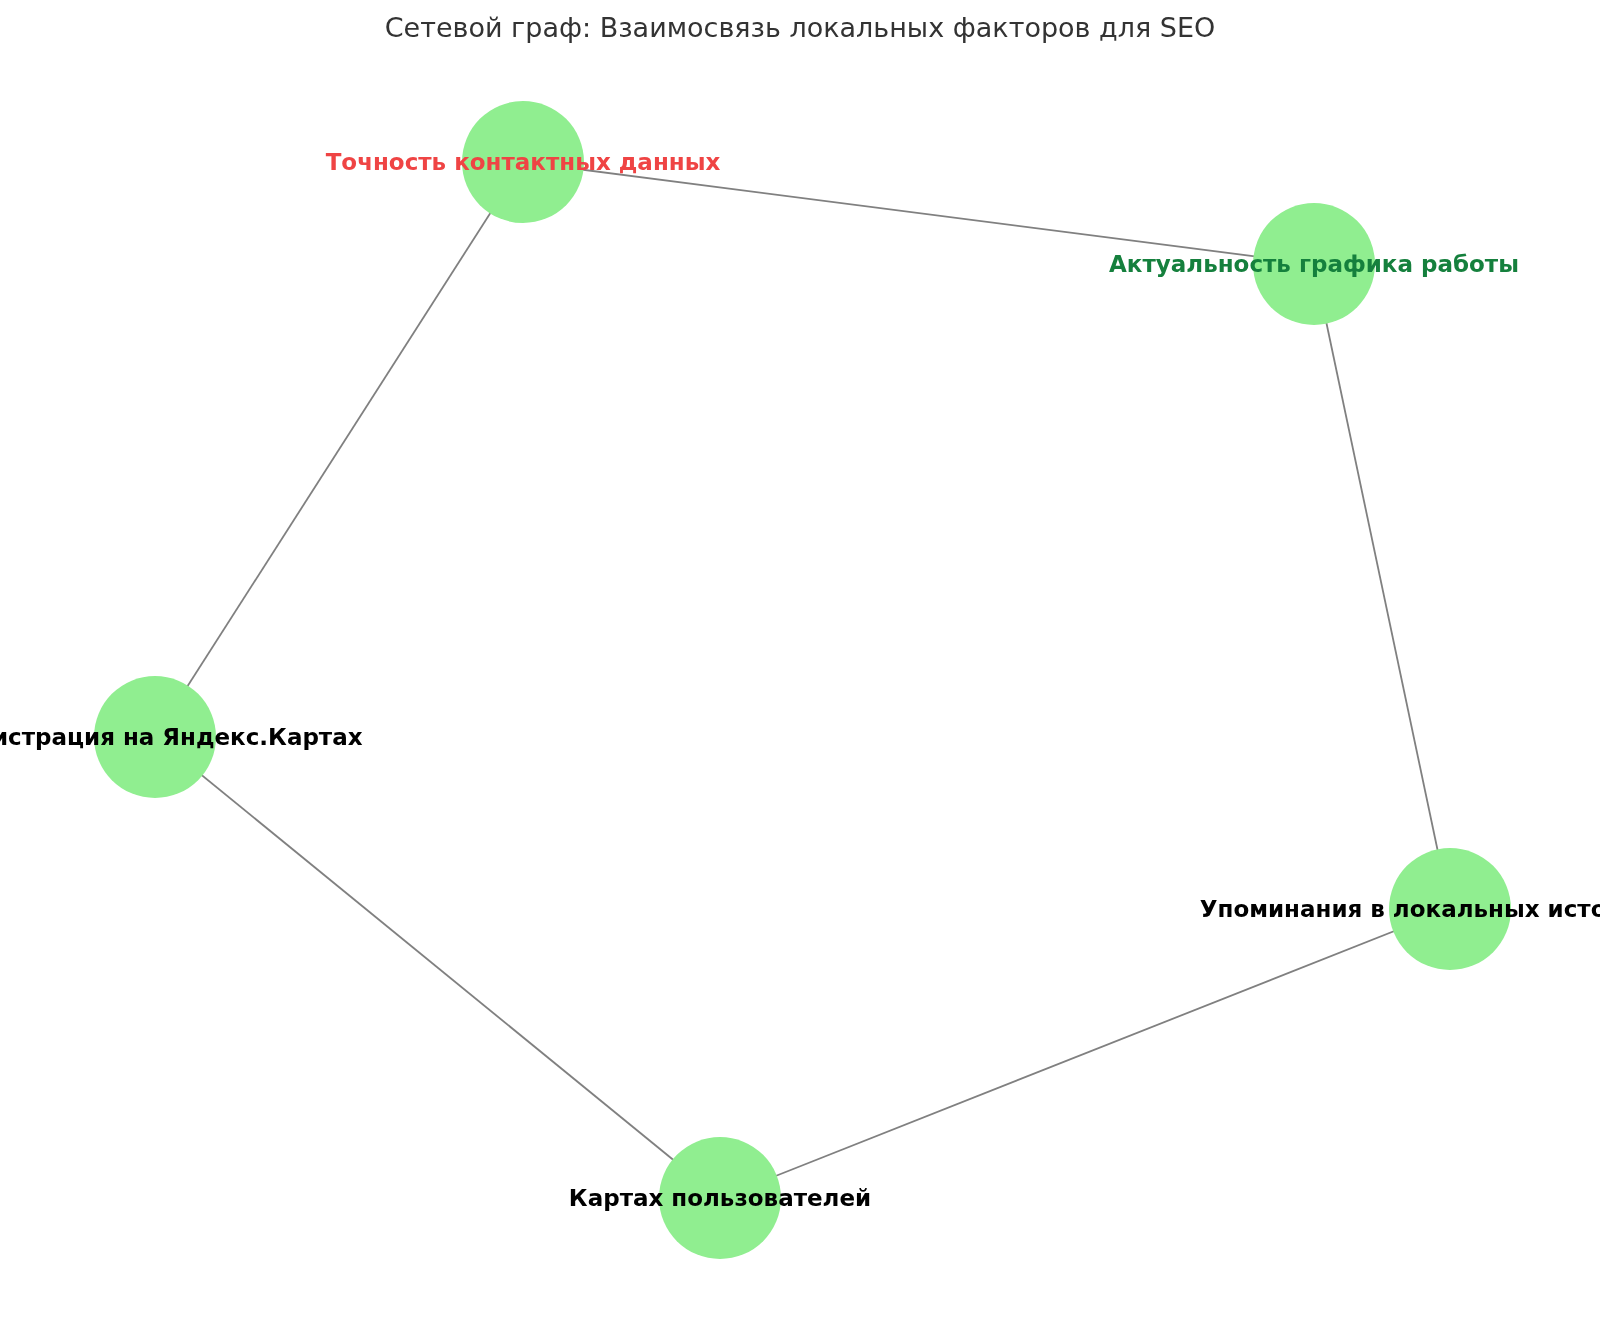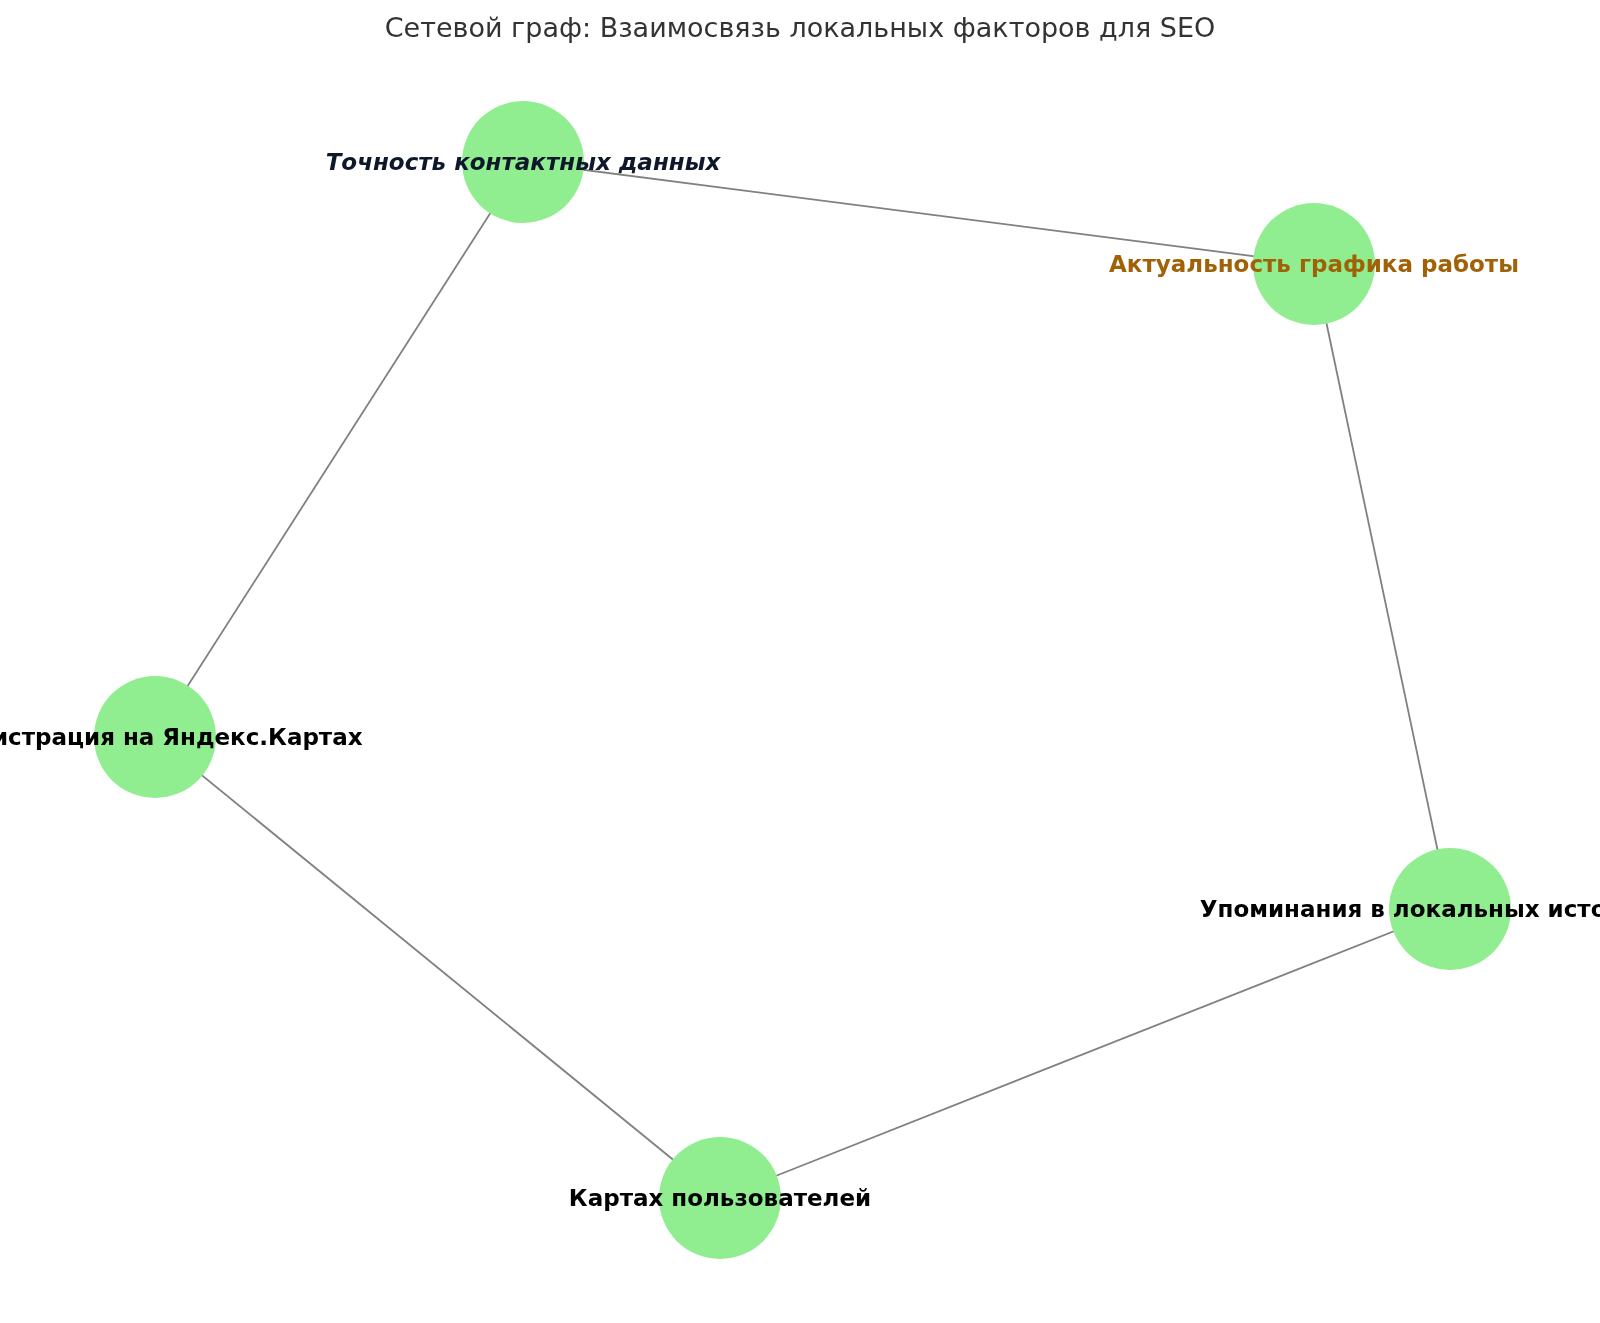--- a/index.html
+++ b/index.html
@@ -56,19 +56,19 @@
       <line x1="720" y1="1198" x2="155" y2="737" stroke="#808080" stroke-width="1.8"></line>
       <line x1="155" y1="737" x2="523" y2="162" stroke="#808080" stroke-width="1.8"></line>
       <circle cx="523" cy="162" r="61" fill="#90EE90"></circle>
       <circle cx="1314" cy="264" r="61" fill="#90EE90"></circle>
       <circle cx="1450" cy="909" r="61" fill="#90EE90"></circle>
       <circle cx="720" cy="1198" r="61" fill="#90EE90"></circle>
       <circle cx="155" cy="737" r="61" fill="#90EE90"></circle>
     </svg>
   <div class="chart-title">Сетевой граф: Взаимосвязь локальных факторов для SEO</div>
   <div>
-      <div class="node-label" style="left: 523px; top: 162px; color: #0f172a; font-style: italic;">Точность контактных данных</div>
-      <div class="node-label" style="left: 1314px; top: 264px; color: #a16207;">Актуальность графика работы</div>
+      <div class="node-label" style="left: 523px; top: 162px; color: #ef4444;">Точность контактных данных</div>
+      <div class="node-label" style="left: 1314px; top: 264px; color: #15803d;">Актуальность графика работы</div>
       <div class="node-label" style="left: 1450px; top: 909px; color: rgb(0, 0, 0);">Упоминания в локальных источниках</div>
       <div class="node-label" style="left: 720px; top: 1198px; color: rgb(0, 0, 0);">Картах пользователей</div>
       <div class="node-label" style="left: 155px; top: 737px; color: rgb(0, 0, 0);">Регистрация на Яндекс.Картах</div>
     </div>
 </div>
 
 </body></html>

